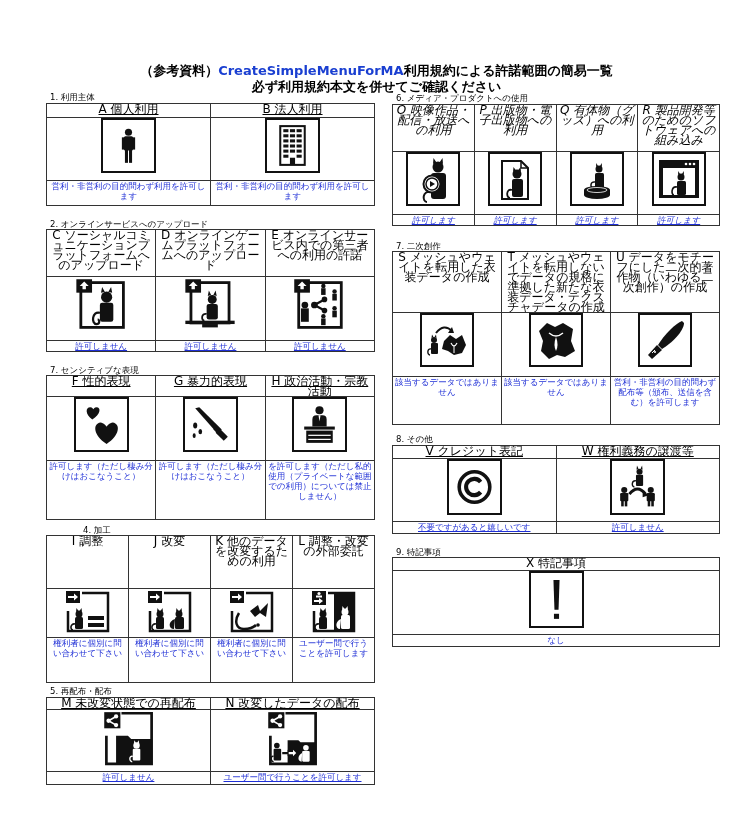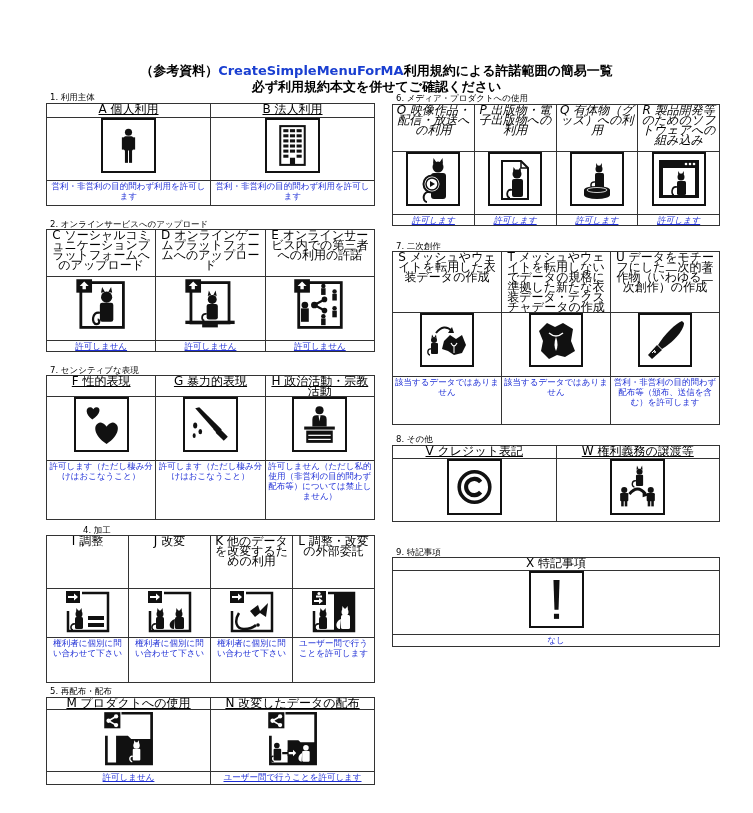--- a/index.html
+++ b/index.html
@@ -166,21 +166,21 @@
               <path d="M24 16 L25 22 L26 16Z" fill="#fff"></path>
               <rect x="10" y="27" width="30" height="3" fill="#111"></rect>
               <rect x="12" y="31" width="26" height="12" fill="#111"></rect>
               <rect x="14" y="35" width="22" height="1.2" fill="#fff"></rect>
               <rect x="14" y="39" width="22" height="1.2" fill="#fff"></rect>
             </svg></div></td>
   </tr>
   <tr style="height:59px;">
     <td class="txt">許可します（ただし棲み分けはおこなうこと）</td>
     <td class="txt">許可します（ただし棲み分けはおこなうこと）</td>
-    <td class="txt">許可しません（ただし私的使用（非営利の目的問わず配布等）については禁止しません）</td>
+    <td class="txt">を許可します（ただし私的使用（プライベートな範囲での利用）については禁止しません）</td>
   </tr>
 </tbody>
   </table>
 
 <div class="sec-label" style="left:50px;top:525px;margin-left:33px;">4. 加工</div>
 <table class="grid" style="left:46px;top:535px;width:329px;">
   <tbody>
       <tr style="height:53px;">
     <td class="head">I 調整</td>
     <td class="head">J 改変</td>
@@ -247,21 +247,21 @@
     <td class="txt">権利者に個別に問い合わせて下さい</td>
     <td class="txt">ユーザー間で行うことを許可します</td>
   </tr>
 </tbody>
   </table>
 
 <div class="sec-label" style="left:50px;top:686px;">5. 再配布・配布</div>
 <table class="grid" style="left:46px;top:697px;width:329px;">
   <tbody>
       <tr style="height:12px;">
-    <td class="head u"><span>M プロダクトへの使用</span></td>
+    <td class="head u"><span>M 未改変状態での再配布</span></td>
     <td class="head u"><span>N 改変したデータの配布</span></td>
   </tr>
   <tr style="height:62px;">
     <td class="img"><div style="display:inline-block;width:54px;height:56px;">
       <svg viewBox="0 0 50 52" width="54" height="56">
               <path d="M4 24 V50 H46 V3 H18" fill="none" stroke="#111" stroke-width="2.5"></path>
               <rect x="2" y="2" width="15" height="15" fill="#111"></rect>
               <circle cx="13" cy="6" r="2" fill="#fff"></circle>
               <circle cx="6" cy="10" r="2" fill="#fff"></circle>
               <circle cx="13" cy="14" r="2" fill="#fff"></circle>
@@ -427,20 +427,24 @@
               <circle cx="12" cy="28" r="3" fill="#111"></circle>
               <rect x="8" y="31" width="8" height="8" rx="1" fill="#111"></rect>
               <rect x="9" y="38" width="2.5" height="6" fill="#111"></rect>
               <rect x="12.5" y="38" width="2.5" height="6" fill="#111"></rect>
               <circle cx="38" cy="28" r="3" fill="#111"></circle>
               <rect x="34" y="31" width="8" height="8" rx="1" fill="#111"></rect>
               <rect x="35" y="38" width="2.5" height="6" fill="#111"></rect>
               <rect x="38.5" y="38" width="2.5" height="6" fill="#111"></rect>
             </svg></div></td>
   </tr>
+  <tr style="height:12px;">
+    <td class="txt u"><span>不要ですがあると嬉しいです</span></td>
+    <td class="txt u"><span>許可しません</span></td>
+  </tr>
 </tbody>
   </table>
 
 <div class="sec-label" style="left:396px;top:547px;">9. 特記事項</div>
 <table class="grid" style="left:392px;top:557px;width:328px;">
   <tbody>
       <tr style="height:13px;">
     <td class="head">X 特記事項</td>
   </tr>
   <tr style="height:64px;">

